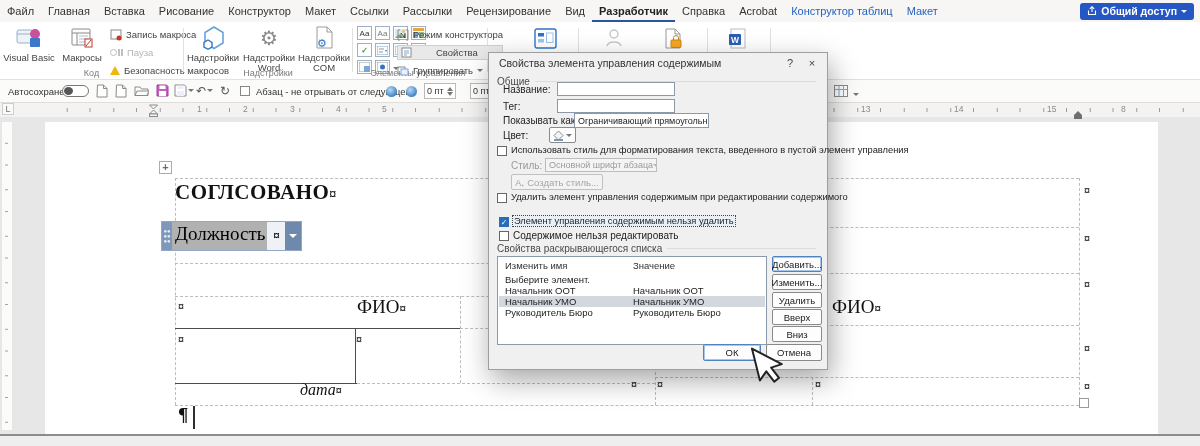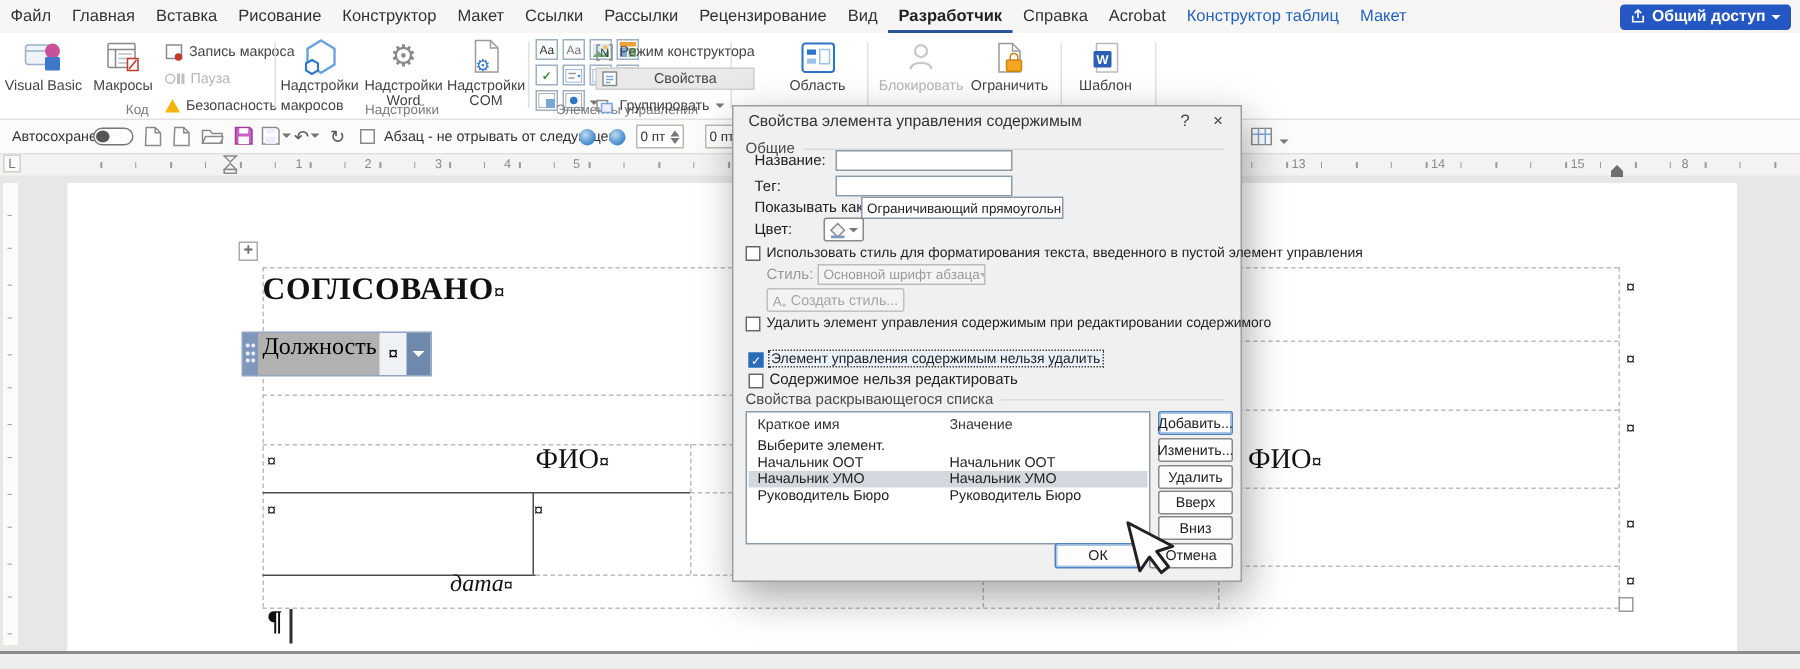--- a/index.html
+++ b/index.html
@@ -57,33 +57,33 @@
   .page { position:absolute; left:45px; top:122px; width:1113px; height:312px; background:#fff; }
   .dash-h { position:absolute; border-top:1px dashed #bdbdbd; height:0; }
   .dash-v { position:absolute; border-left:1px dashed #bdbdbd; width:0; }
   .solid-h { position:absolute; border-top:1.5px solid #4c4c4c; height:0; }
   .solid-v { position:absolute; border-left:1.5px solid #4c4c4c; width:0; }
   .serif { font-family:"Liberation Serif", serif; color:#111; }
   .cellmark { font-family:"Liberation Serif", serif; font-size:12px; font-weight:bold; color:#222; position:absolute; }
   .doc-heading { position:absolute; left:175px; top:180px; font-size:21px; font-weight:bold; letter-spacing:.5px; }
   .cc { position:absolute; left:161px; top:221px; height:30px; display:flex; align-items:stretch; border:1px solid #93a7c4; background:#eef1f6; }
   .cc-handle { width:10px; background:#7e97ba; color:#e8eef7; font-size:6px; line-height:5px; display:flex; align-items:center; justify-content:center; text-align:center; }
-  .cc-text { background:#b1b1b1; font-size:16px; padding:1px 2px 0 3px; font-family:"Liberation Serif", serif; }
+  .cc-text { background:#b1b1b1; font-size:19px; padding:1px 2px 0 3px; font-family:"Liberation Serif", serif; }
   .cc-mark { width:18px; font-size:13px; font-weight:bold; font-family:"Liberation Serif", serif; display:flex; align-items:center; justify-content:center; }
   .cc-dd { width:16px; background:#6e89ac; display:flex; align-items:center; justify-content:center; }
   .cc-dd .w-car { width:0; height:0; border:4px solid transparent; border-top-color:#fff; margin-top:4px; }
   .fio { position:absolute; font-size:19px; }
   .tbl-handle { position:absolute; left:159px; top:161px; width:13px; height:13px; border:1px solid #ababab; background:#fff; color:#6d6d6d; font-size:11px; line-height:11px; text-align:center; font-weight:bold; }
   .caret-line { position:absolute; left:193px; top:406px; width:2px; height:23px; background:#2f2f2f; }
   .resize-handle { position:absolute; left:1079px; top:398px; width:10px; height:10px; border:1px solid #9a9a9a; background:#fff; }
   .bottom-line { position:absolute; left:0; top:434px; width:1200px; height:2px; background:#8c8c8c; }
   .footer { position:absolute; left:0; top:436px; width:1200px; height:10px; background:#efeeee; }
 
   
-  .dialog { position:absolute; left:488px; top:70px; width:340px; height:318px; background:#f0f0f0; border:1px solid #9e9e9e; box-shadow:3px 10px 26px rgba(0,0,0,.35); z-index:50; font-size:10px; color:#222; }
+  .dialog { position:absolute; left:488px; top:52px; width:340px; height:318px; background:#f0f0f0; border:1px solid #9e9e9e; box-shadow:3px 10px 26px rgba(0,0,0,.35); z-index:50; font-size:10px; color:#222; }
   .dlg-title { position:absolute; left:0; top:0; width:100%; height:20px; display:flex; align-items:center; padding:0 10px; font-size:10.5px; color:#333; }
   .dlg-x { position:absolute; top:2px; width:18px; height:16px; text-align:center; color:#444; font-size:11px; line-height:16px; }
   .sect { position:absolute; display:flex; align-items:center; gap:5px; color:#4a4a4a; }
   .sect::after { content:""; flex:none; height:1px; background:#dcdcdc; }
   .dlg-input { position:absolute; background:#fff; border:1px solid #8a9aa8; }
   .dlg-select { position:absolute; background:#fff; border:1px solid #8a9aa8; font-size:9px; display:flex; align-items:center; justify-content:space-between; padding:0 3px; white-space:nowrap; overflow:hidden; }
   .dlg-select.dis { color:#9a9a9a; background:#f4f4f4; border-color:#bcbcbc; }
   .dcb { position:absolute; width:10px; height:10px; border:1px solid #666; background:#fff; }
   .dcb.on { background:#2b6cb8; border-color:#2b6cb8; color:#fff; font-size:8px; line-height:9px; text-align:center; }
   .dlbl { position:absolute; white-space:nowrap; }
@@ -549,21 +549,21 @@
     <span class="dcb" style="left:10px;top:178px;"></span>
     <span class="dlbl" style="left:24px;top:177px;font-size:10px;">Содержимое нельзя редактировать</span>
 
     <div class="sect" style="left:8px;top:190px;width:324px;">
       <span>Свойства раскрывающегося списка</span>
         <span style="flex:1;height:1px;background:#dcdcdc;"></span>
     </div>
 
     <div class="listbox">
       <div class="lhead">
-        <span class="c1" style="position:absolute;left:6px;">Краткое имя</span>
+        <span class="c1" style="position:absolute;left:6px;">Изменить имя</span>
         <span class="c2" style="position:absolute;left:134px;">Значение</span>
       </div>
       <div class="lrow" style="top:17px;">
         <span class="c1">Выберите элемент.</span>
           <span class="c2"></span>
       </div>
       <div class="lrow" style="top:28px;">
         <span class="c1">Начальник ООТ</span>
           <span class="c2">Начальник ООТ</span>
       </div>

